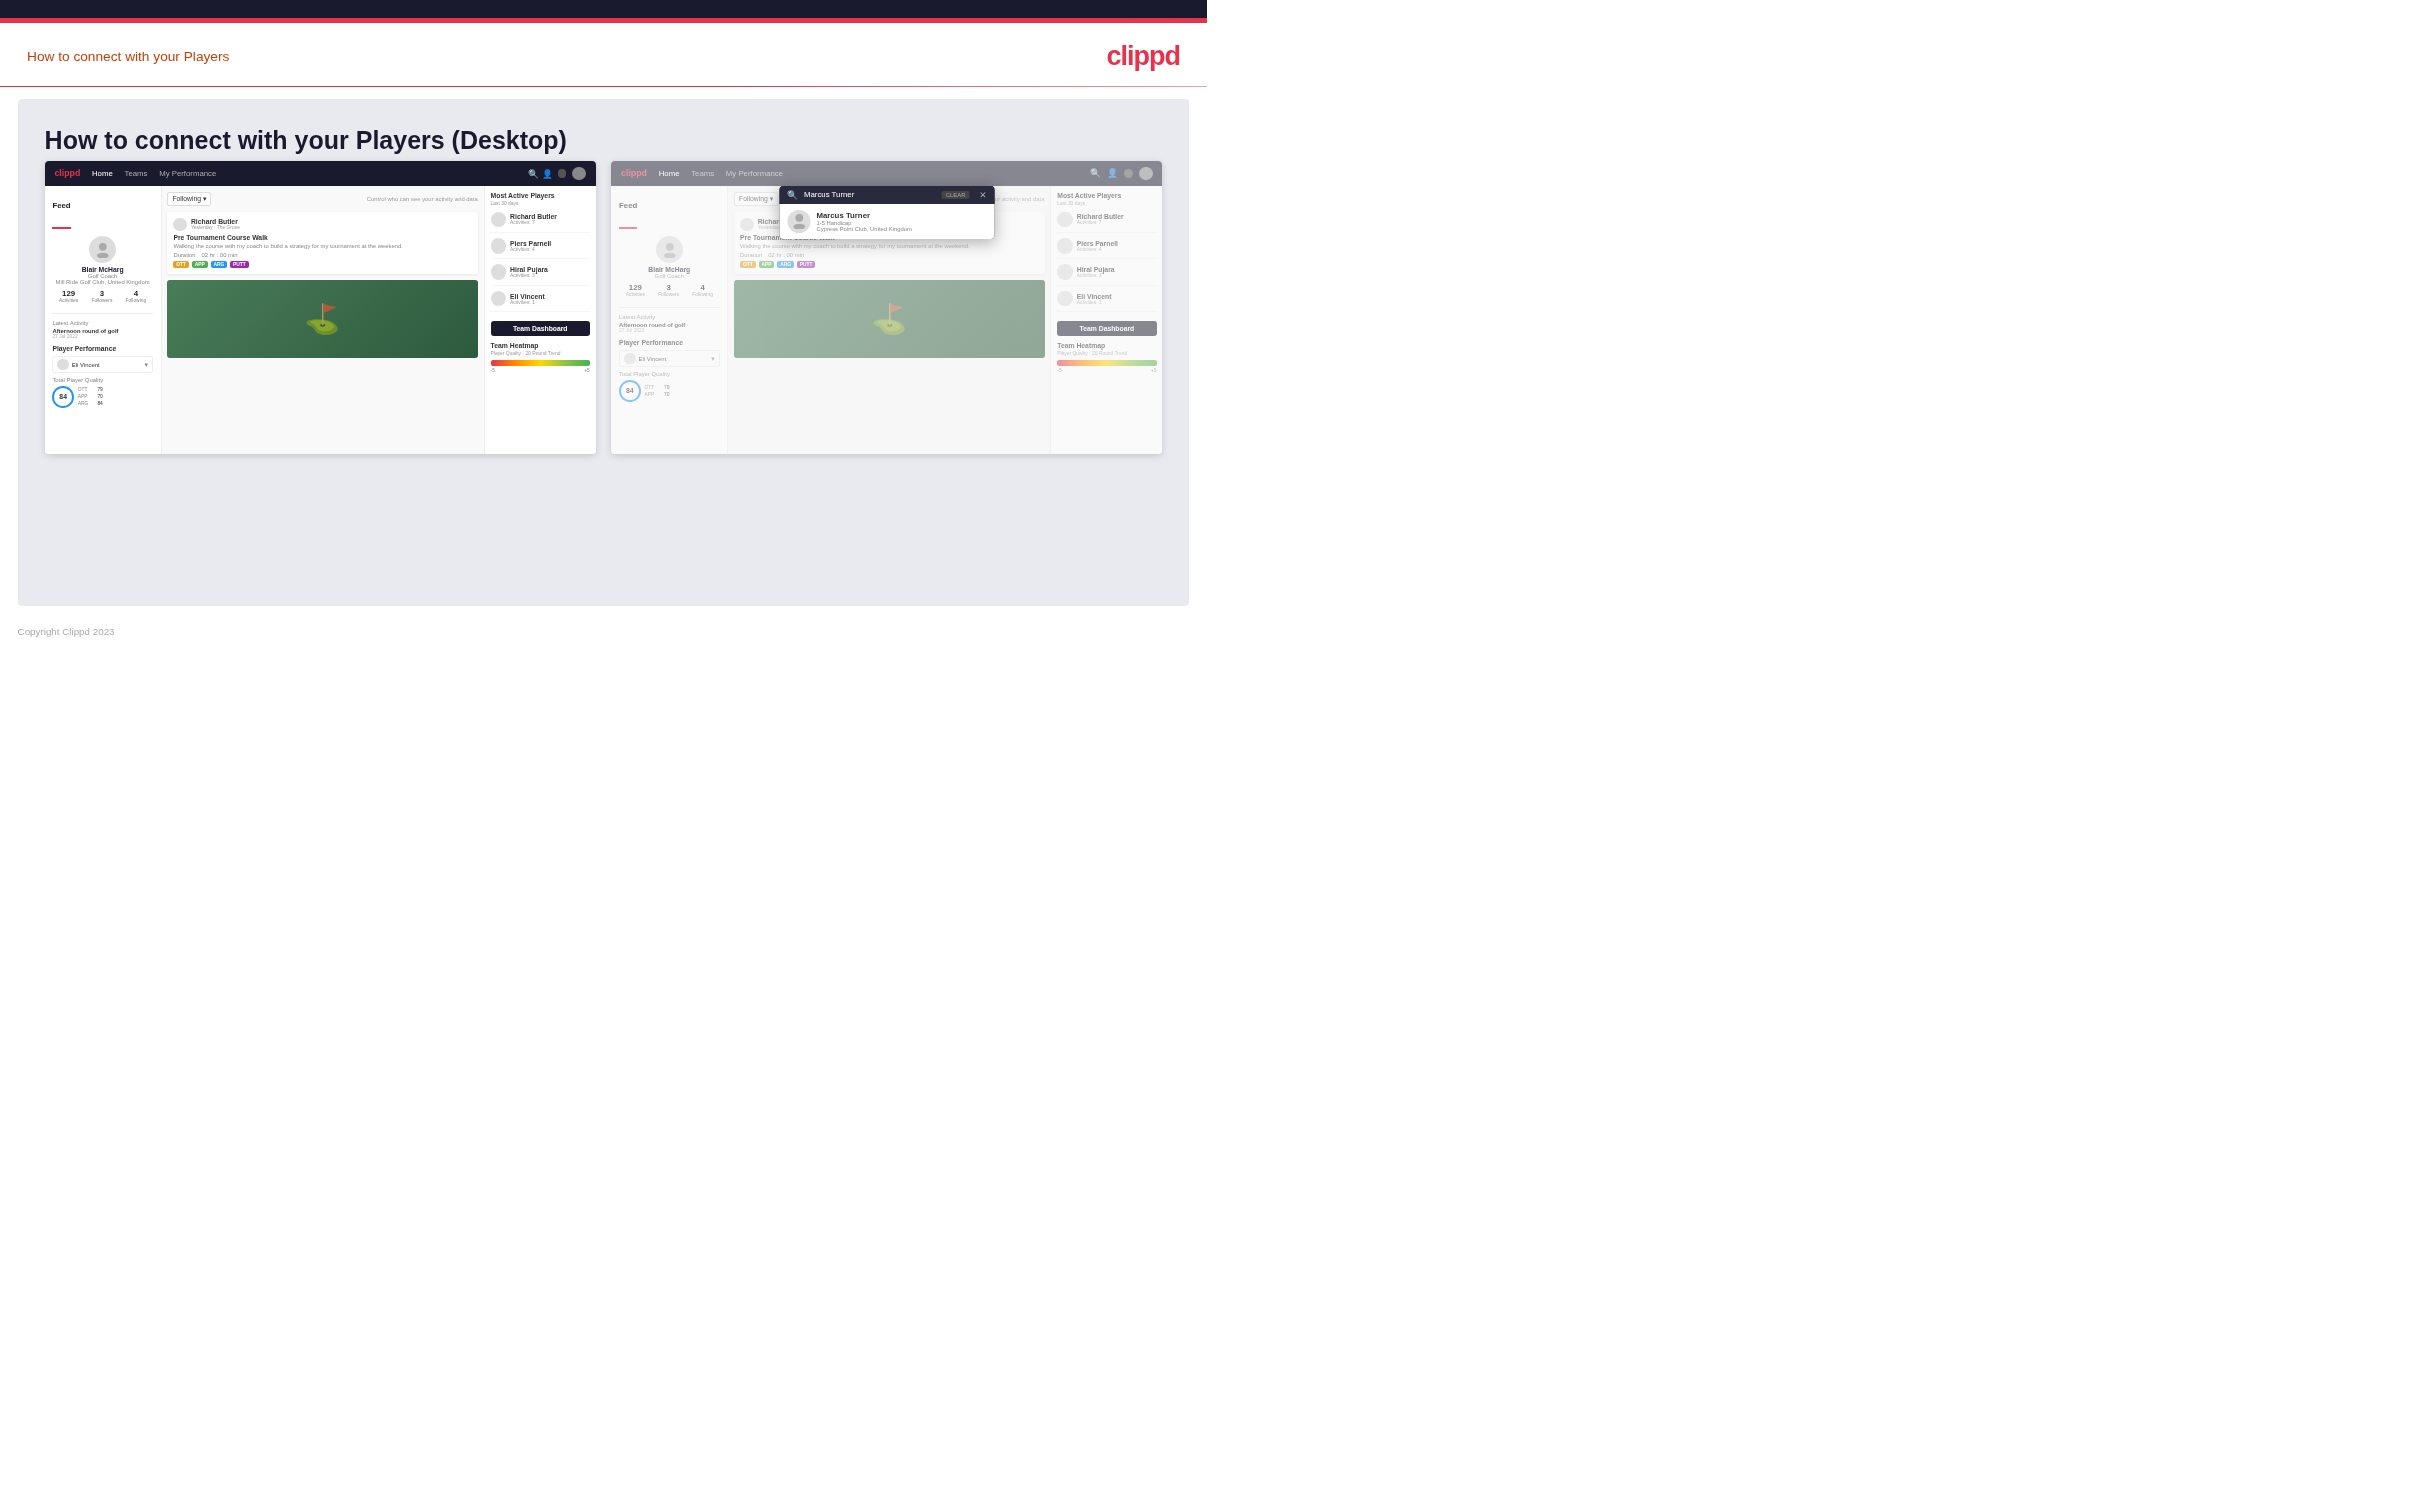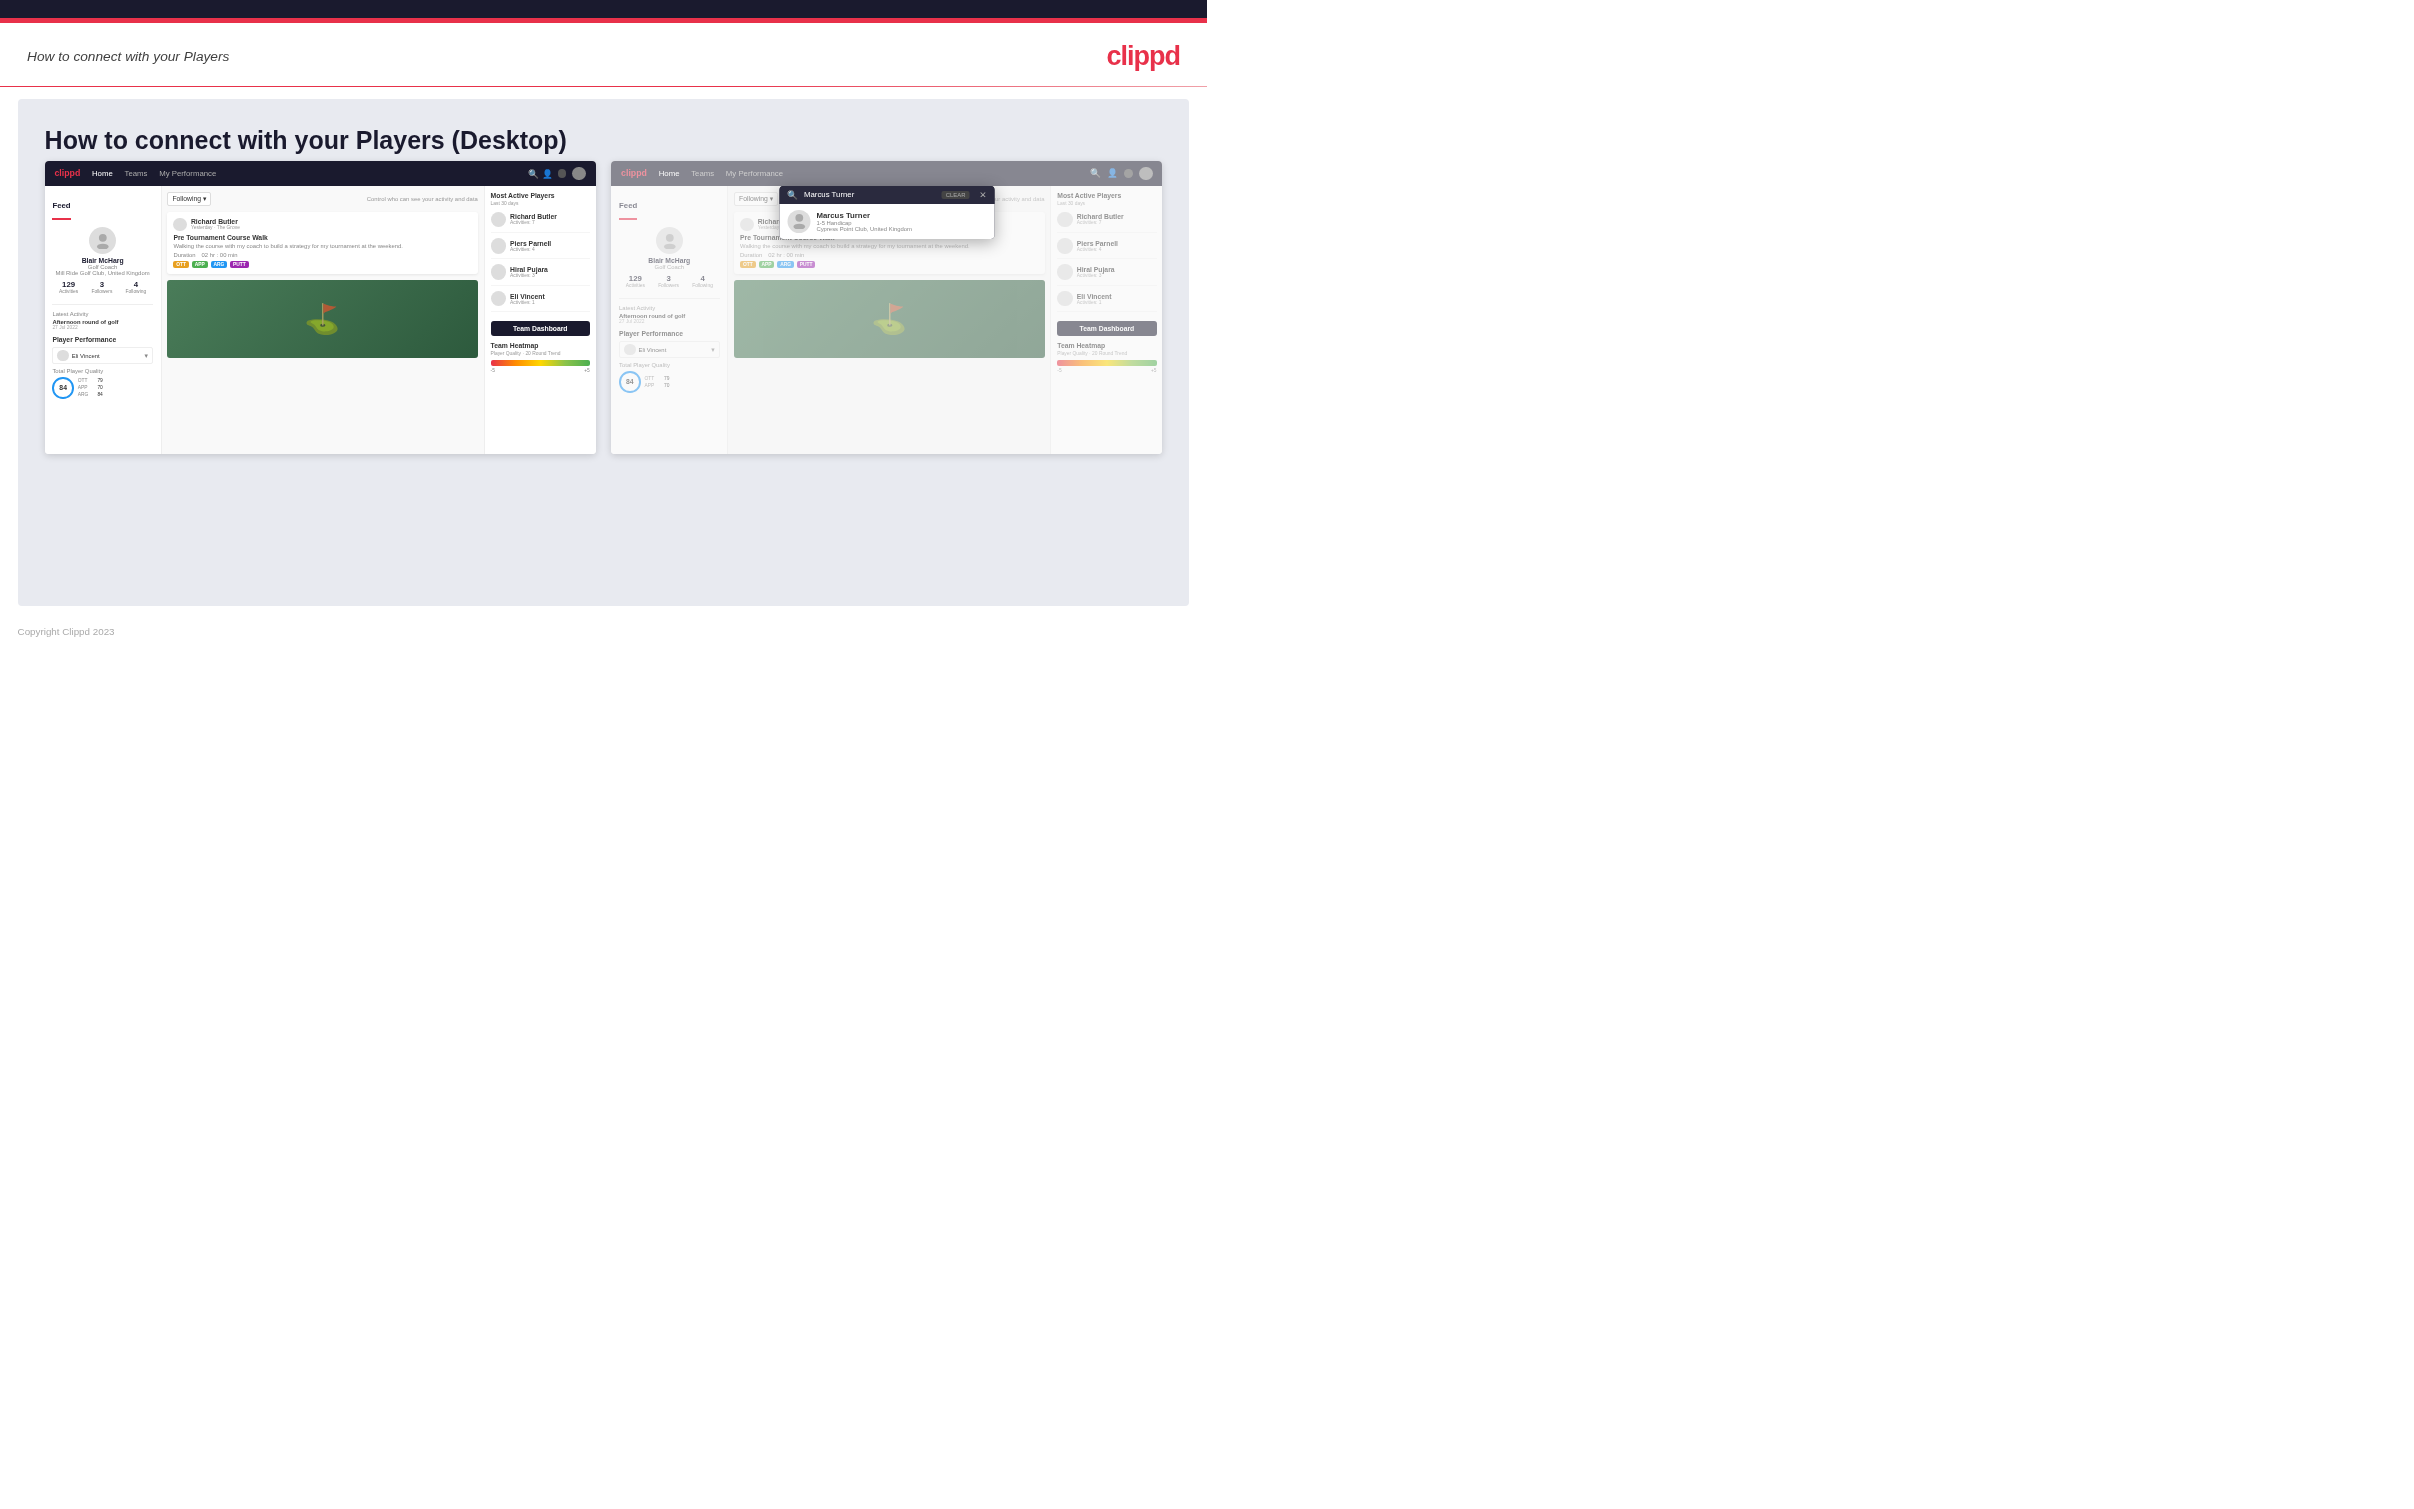--- a/index.html
+++ b/index.html
@@ -25,23 +25,22 @@
 
     
     .header {
       display: flex;
       justify-content: space-between;
       align-items: center;
       padding: 17.6px 27px 13.7px 27px;
     }
     .header-title {
       font-size: 13.7px;
-      color: #404040;
+      color: #c2410c;
       font-weight: 400;
-      font-style: italic;
     }
     .logo {
       font-size: 27px;
       font-weight: 700;
       color: #e8314a;
       letter-spacing: -1px;
     }
 
     
     .divider {
@@ -137,21 +136,21 @@
       width: 117px;
       background: #fff;
       border-right: 1px solid #eee;
       padding: 7.8px;
     }
     .feed-tab {
       font-size: 7.8px;
       font-weight: 700;
       color: #1a1a2e;
       border-bottom: 2px solid #e8314a;
-      padding-bottom: 8px;
+      padding-bottom: 17px;
       margin-bottom: 7.8px;
       display: inline-block;
     }
     .profile-section {
       text-align: center;
       border-bottom: 1px solid #eee;
       padding-bottom: 5.9px;
       margin-bottom: 5.9px;
     }
     .avatar-circle {

